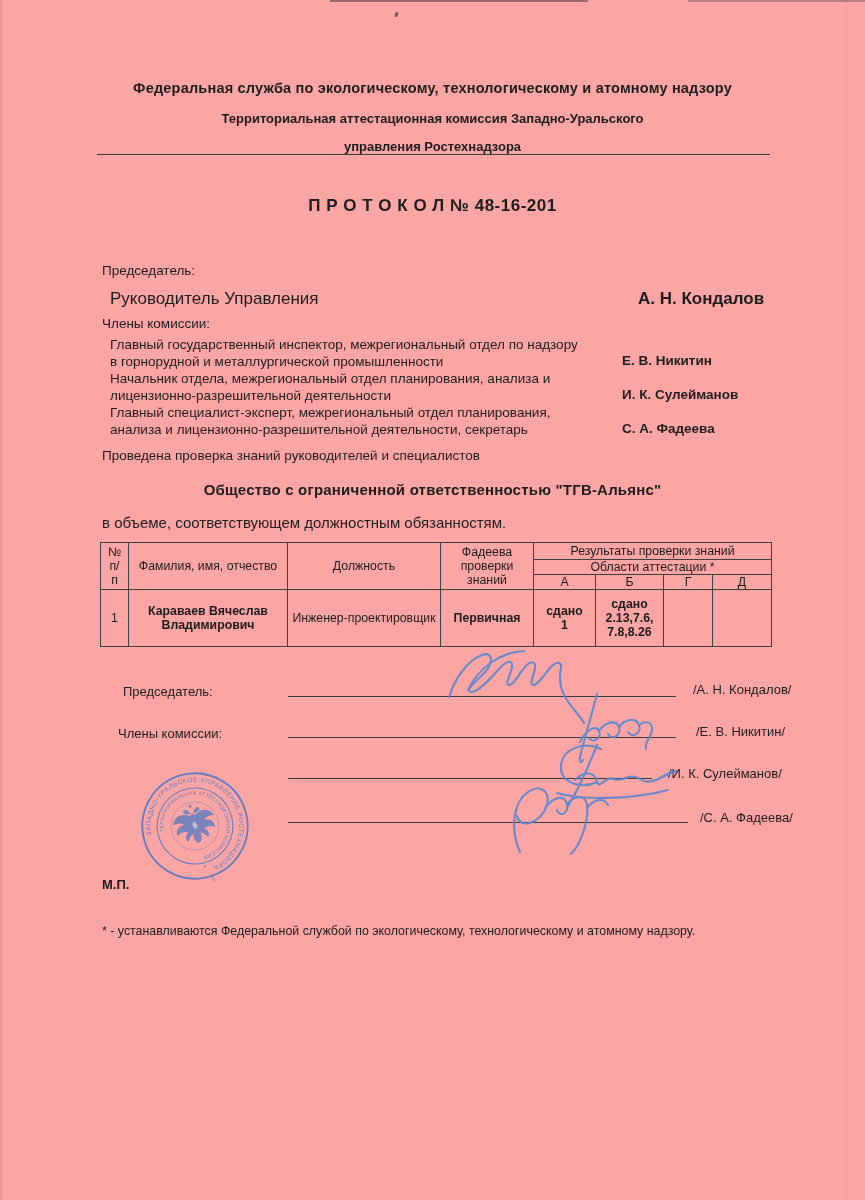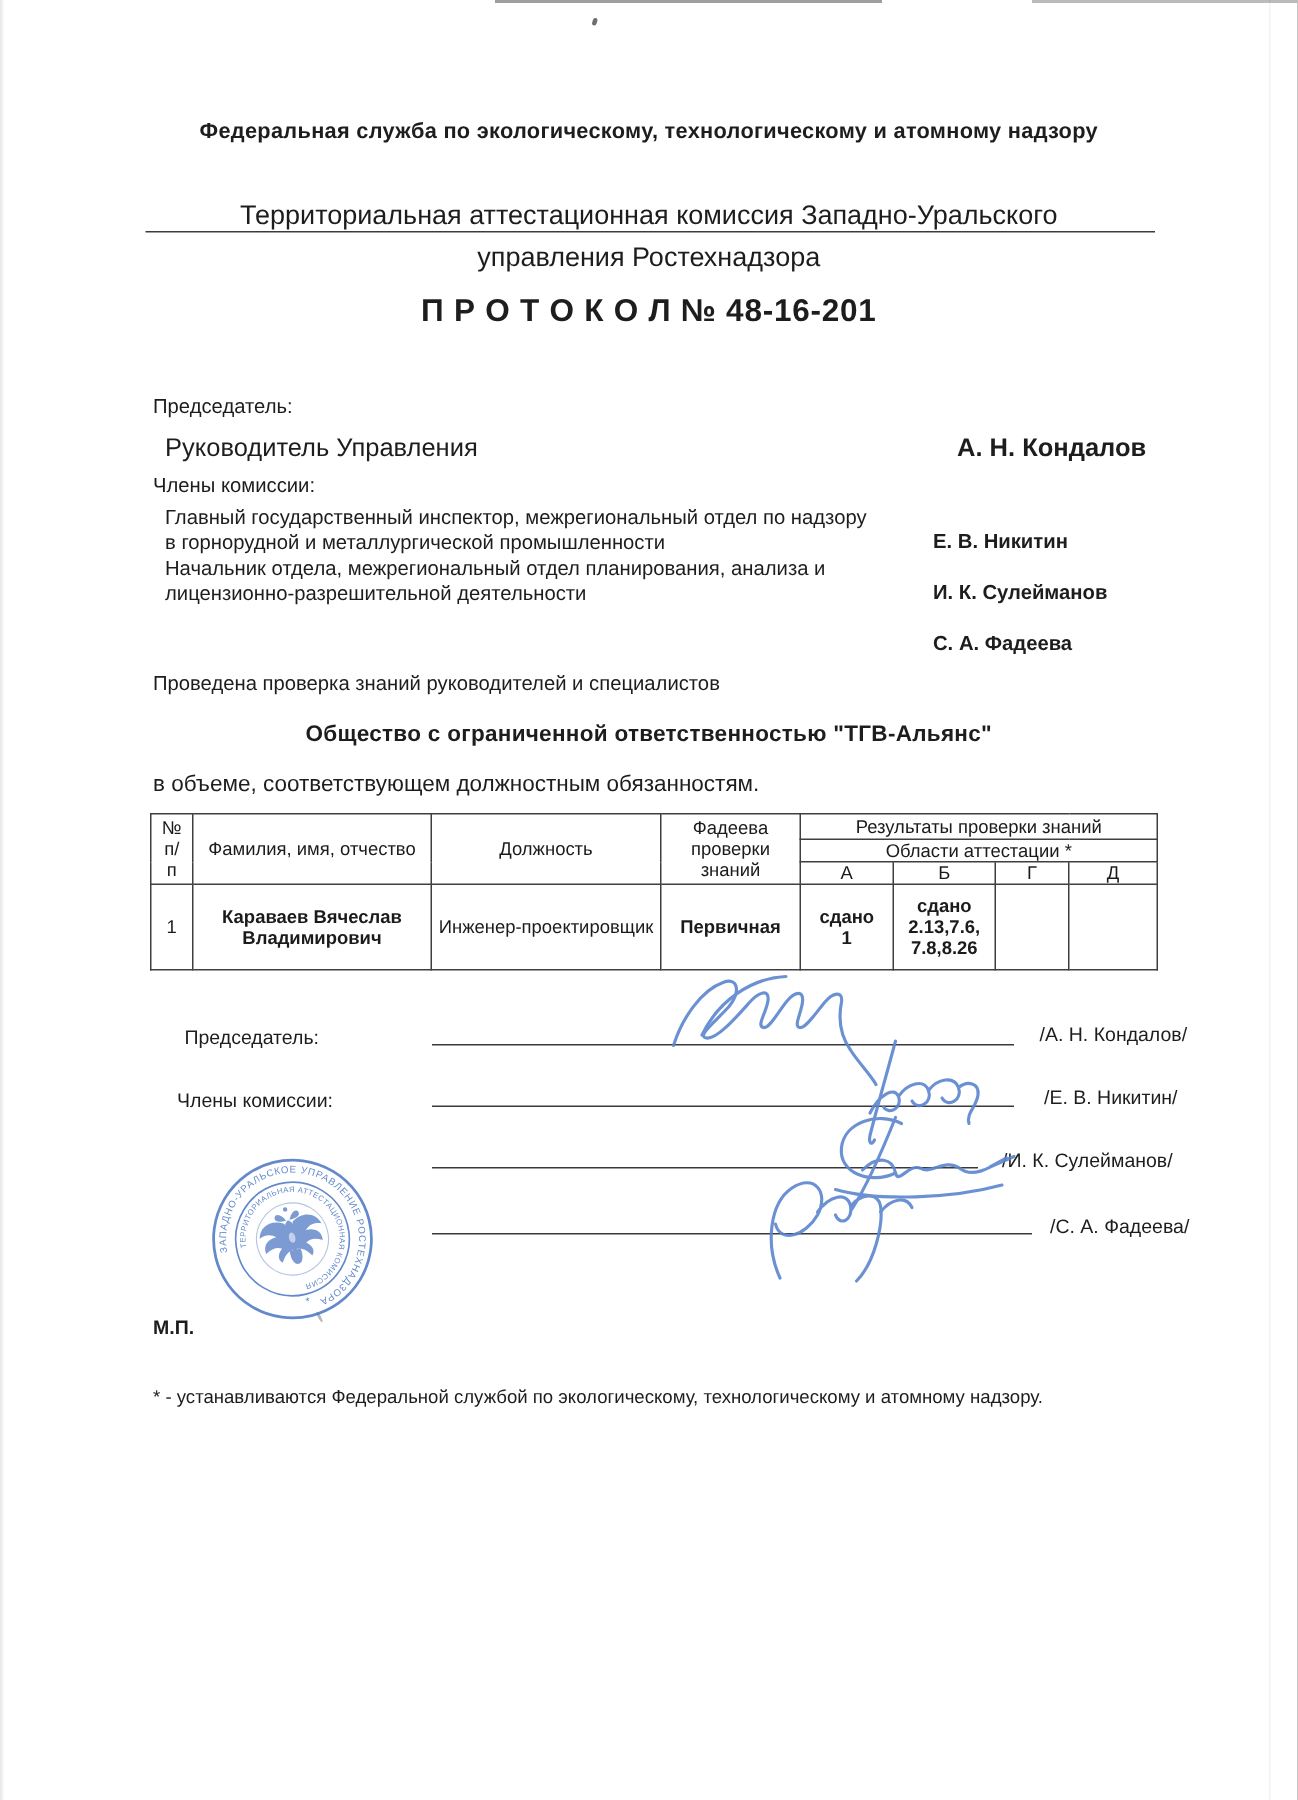--- a/index.html
+++ b/index.html
@@ -5,35 +5,35 @@
   :root{
     --ink:#5b86cf;
     --stamp:#4f79c4;
     --text:#1d1d1d;
   }
   html,body{margin:0;padding:0;background:#9a9a9a;}
   .page{
     position:relative;
     width:865px;height:1200px;
     margin:0 auto;
-    background:#ffffff;
+    background:#fca5a5;
     overflow:hidden;
     font-family:"Liberation Sans","DejaVu Sans",sans-serif;
     color:var(--text);
   }
   .abs{position:absolute;}
   .center{left:0;right:0;text-align:center;}
   .pre{white-space:pre-line;}
 
   
   .agency{top:80px;font-size:14.5px;font-weight:bold;letter-spacing:.2px;}
-  .commission{top:105px;font-size:18px;font-weight:normal;line-height:28px;margin-top:24px;}
+  .commission{top:105px;font-size:13px;font-weight:bold;line-height:28px;}
   .header-rule{left:97px;top:154px;width:673px;height:1px;background:#3c3c3c;}
   .caption{top:163px;font-size:10.5px;color:#2a2a2a;}
-  .doc-title{top:196px;font-size:21px;font-weight:bold;letter-spacing:.5px;}
+  .doc-title{top:196px;font-size:17px;font-weight:bold;letter-spacing:.5px;}
 
   .date-row{left:102px;top:233px;width:661px;display:flex;justify-content:space-between;font-size:14px;font-weight:bold;}
 
   .label{font-size:13.5px;}
   .chair-label{left:102px;top:263px;}
   .chair-row{left:110px;top:289px;width:700px;height:18px;font-size:17px;}
   .chair-name{position:absolute;left:528px;top:0;font-weight:bold;}
 
   .members-label{left:102px;top:316px;}
   .members{left:110px;top:336px;width:720px;}
@@ -114,20 +114,22 @@
       <span class="member-pos pre">Главный государственный инспектор, межрегиональный отдел по надзору
 в горнорудной и металлургической промышленности</span>
       <span class="member-name">Е. В. Никитин</span>
     </div>
     <div class="member-row">
       <span class="member-pos pre">Начальник отдела, межрегиональный отдел планирования, анализа и
 лицензионно-разрешительной деятельности</span>
       <span class="member-name">И. К. Сулейманов</span>
     </div>
     <div class="member-row">
+      <span class="member-pos pre">Главный специалист-эксперт, межрегиональный отдел планирования,
+анализа и лицензионно-разрешительной деятельности, секретарь</span>
       <span class="member-name">С. А. Фадеева</span>
     </div>
   </div>
 
   <div class="abs check-statement">Проведена проверка знаний руководителей и специалистов</div>
   <div class="abs center company">Общество с ограниченной ответственностью "ТГВ-Альянс"</div>
   <div class="abs scope-statement">в объеме, соответствующем должностным обязанностям.</div>
 
   <table class="results">
     <colgroup>

